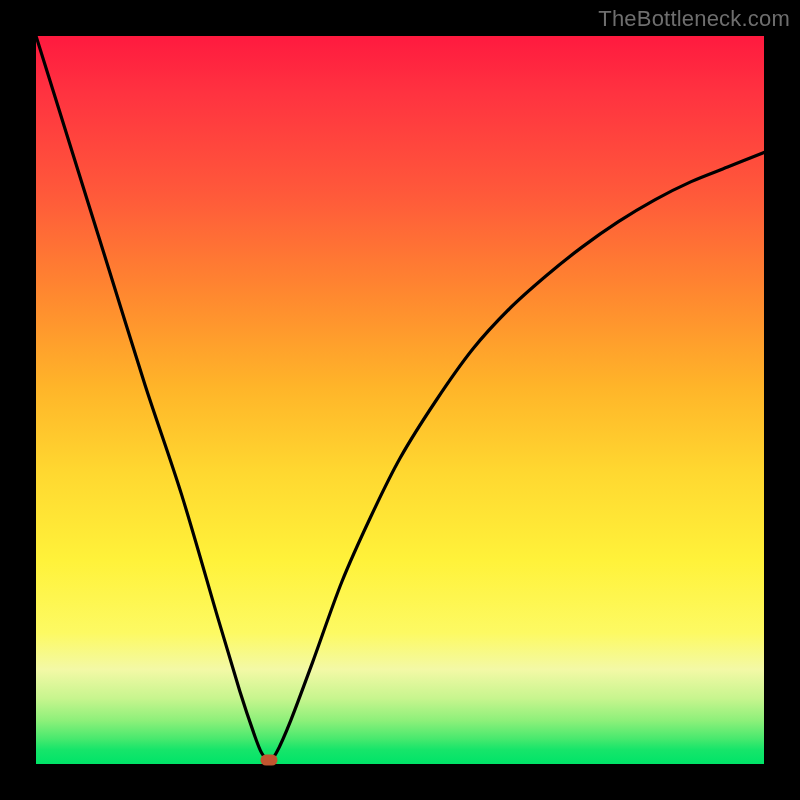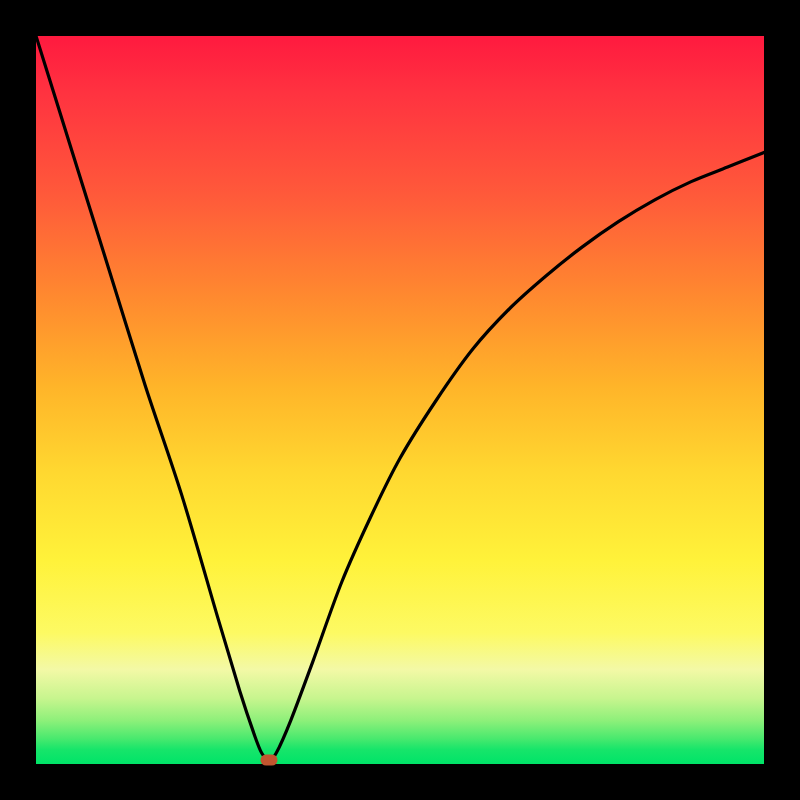--- a/index.html
+++ b/index.html
@@ -64,19 +64,20 @@
     width: 17px;
     height: 11px;
     border-radius: 6px;
     transform: translate(-50%, -50%);
   }
 </style>
 </head>
 <body>
 
 <div class="frame">
+  <div class="watermark">TheBottleneck.com</div>
   <div class="plot">
     <svg class="curve" viewBox="0 0 728 728" preserveAspectRatio="none">
       <path id="curve-path" fill="none" stroke-width="3.2" stroke-linecap="round" stroke-linejoin="round" d="M 0 0 C 5.824 18.636800000000004 24.752 79.20640000000003 36.4 116.48000000000002 C 48.048 153.7536 61.151999999999994 195.6864 72.8 232.95999999999998 C 84.448 270.23359999999997 97.552 313.33119999999997 109.2 349.44 C 120.848 385.5488 133.952 421.3664 145.6 458.64 C 157.248 495.9136 172.6816 550.9504 182 582.4 C 191.3184 613.8496 198.01600000000002 636.5632 203.84000000000003 655.2 C 209.66400000000004 673.8368 214.90560000000002 688.9792 218.4 698.88 C 221.8944 708.7808 223.3504 713.0032 225.68 717.08 C 228.0096 721.1568000000001 230.6304 724.36 232.96 724.36 C 235.2896 724.36 236.74560000000002 723.4864 240.24 717.08 C 243.7344 710.6736000000001 248.976 698.8800000000001 254.79999999999998 684.32 C 260.62399999999997 669.76 268.4864 648.2112 276.64 626.0799999999999 C 284.79359999999997 603.9487999999999 296.4416 569.2959999999999 305.76 546 C 315.0784 522.7040000000001 325.5616 500.2816 334.88 480.48 C 344.1984 460.6784 353.5168 440.8768 364 422.24 C 374.4832 403.6032 388.752 381.472 400.40000000000003 364 C 412.04800000000006 346.528 425.15200000000004 327.6 436.8 313.04 C 448.448 298.48 461.552 284.648 473.2 273 C 484.84799999999996 261.352 497.95199999999994 250.14079999999996 509.59999999999997 240.23999999999995 C 521.2479999999999 230.33919999999995 534.352 219.856 546 211.12 C 557.648 202.38400000000001 570.752 193.2112 582.4 185.64 C 594.048 178.06879999999998 607.1519999999999 170.20639999999995 618.8 163.79999999999995 C 630.448 157.39359999999996 643.552 150.8416 655.2 145.60000000000002 C 666.8480000000001 140.35840000000005 679.952 135.69920000000008 691.6 131.04000000000008 C 703.248 126.38080000000008 722.176 118.80960000000003 728 116.48000000000002" stroke="#000000"></path>
     </svg>
     <div class="marker" id="marker" style="left: 232.96px; top: 724.36px; background: rgb(193, 85, 47);"></div>
   </div>
 </div>
 
 </body></html>

